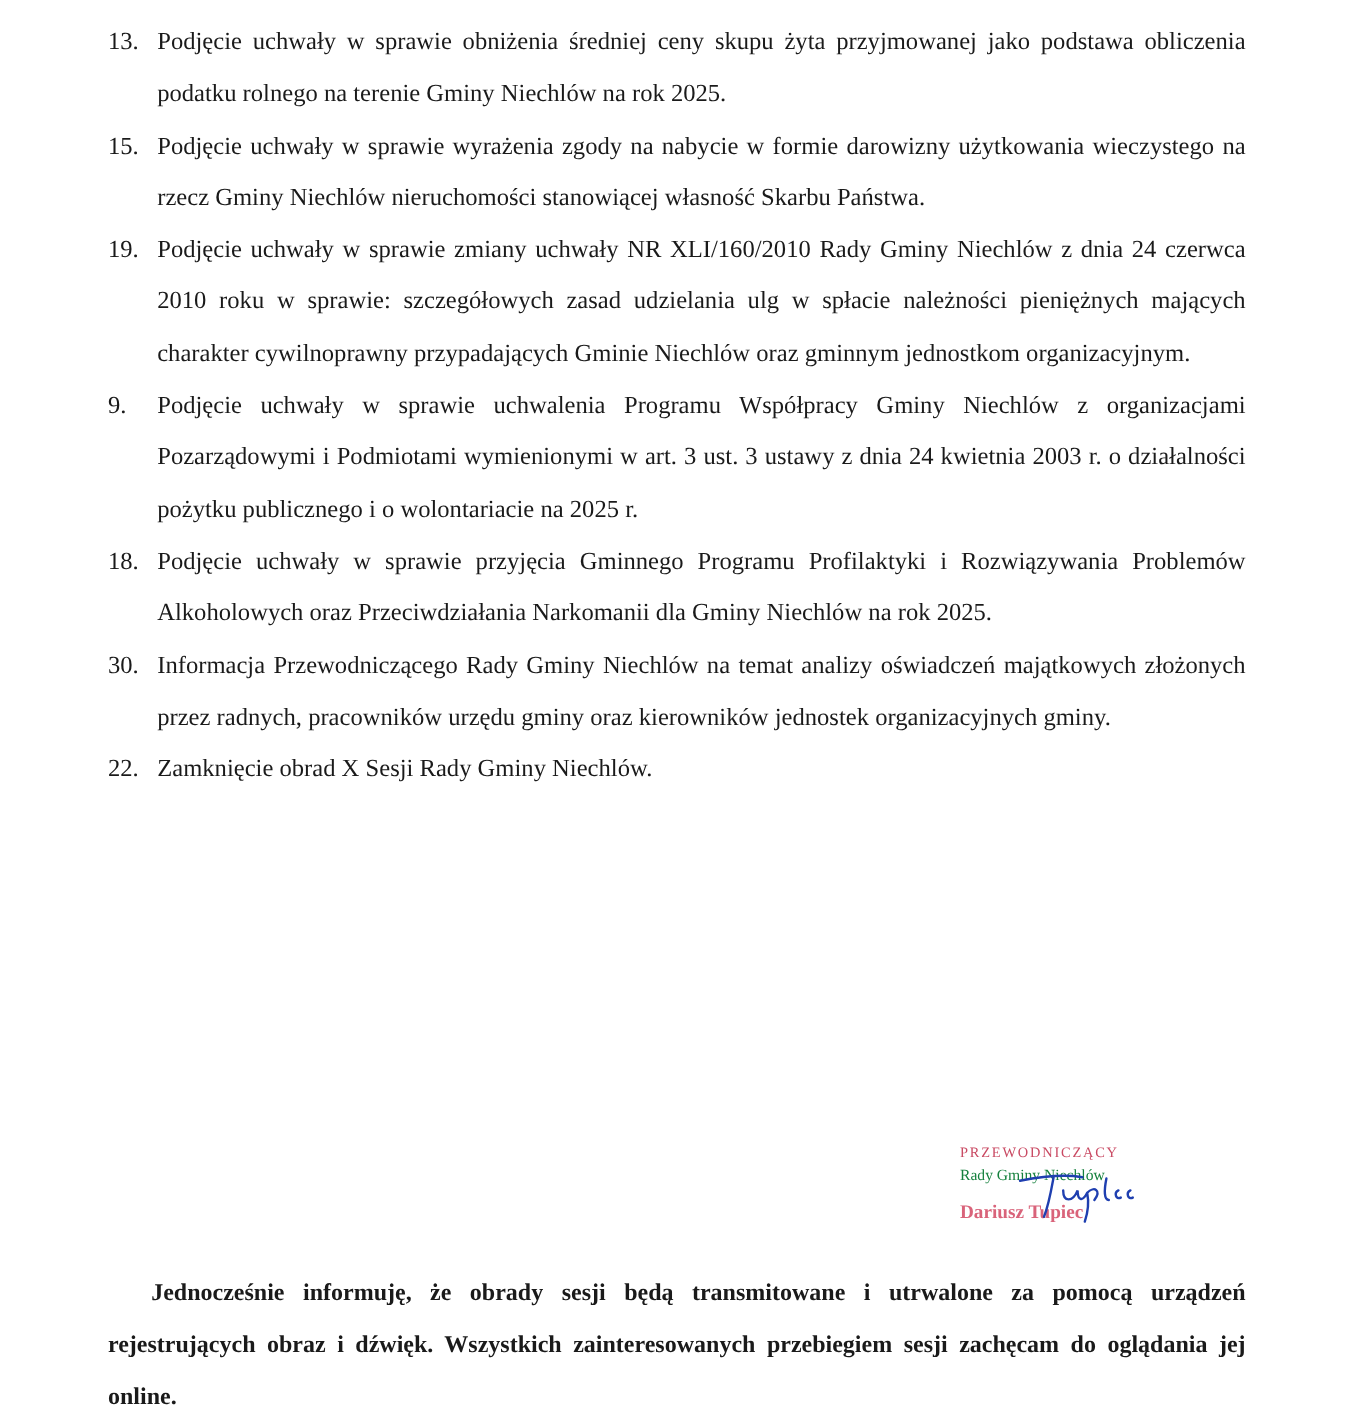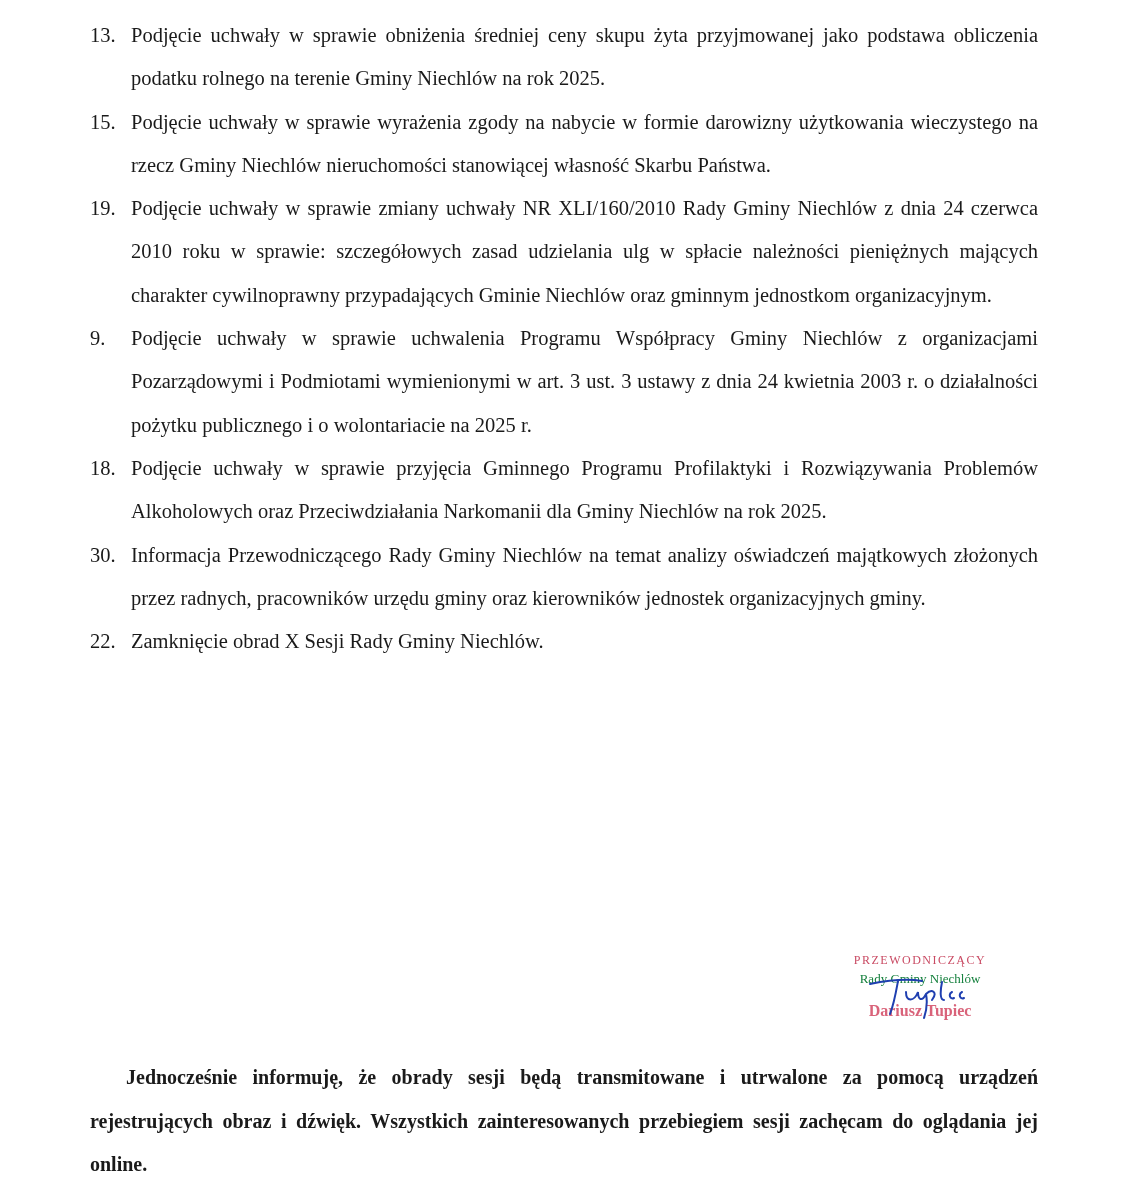--- a/index.html
+++ b/index.html
@@ -4,21 +4,21 @@
 <style>
   html, body { margin: 0; padding: 0; background: #ffffff; }
   body { width: 1136px; height: 1180px; position: relative; overflow: hidden;
          font-family: "Liberation Serif", "DejaVu Serif", serif; color: #1a1a1a; }
   .page { position: absolute; left: 0; top: 0; width: 1136px; height: 1180px; }
   .list { position: absolute; left: 90px; top: 14px; width: 948px; margin: 0; padding: 0; list-style: none; }
   .item { position: relative; padding-left: 41px; font-size: 20.5px; line-height: 43.3px;
           text-align: justify; text-align-last: left; margin: 0; }
   .item .num { position: absolute; left: 0; top: 0; width: 41px; text-align: left; }
   .item .txt { display: block; font-family: Liberation Serif, serif; }
-  .stamp { position: absolute; left: 820px; top: 950px; width: 200px; height: 80px; text-align: center; }
+  .stamp { position: absolute; left: 800px; top: 950px; width: 200px; height: 80px; }
   .stamp .line1 { position: absolute; left: 0; right: 0; top: 3px; font-size: 12px; letter-spacing: 1.5px; color: #c94a63; }
   .stamp .line2 { position: absolute; left: 0; right: 0; top: 21px; font-size: 13px; color: #15803d; }
   .stamp .line3 { position: absolute; left: 0; right: 0; top: 52px; font-size: 16px; font-weight: bold; color: #d9637a; }
   .stamp svg { position: absolute; left: 40px; top: 20px; }
   .notice { position: absolute; left: 90px; top: 1056px; width: 948px; font-size: 20px; line-height: 43.5px;
             font-weight: bold; text-align: justify; text-indent: 36px; margin: 0; }
 </style>
 </head>
 <body>
 

